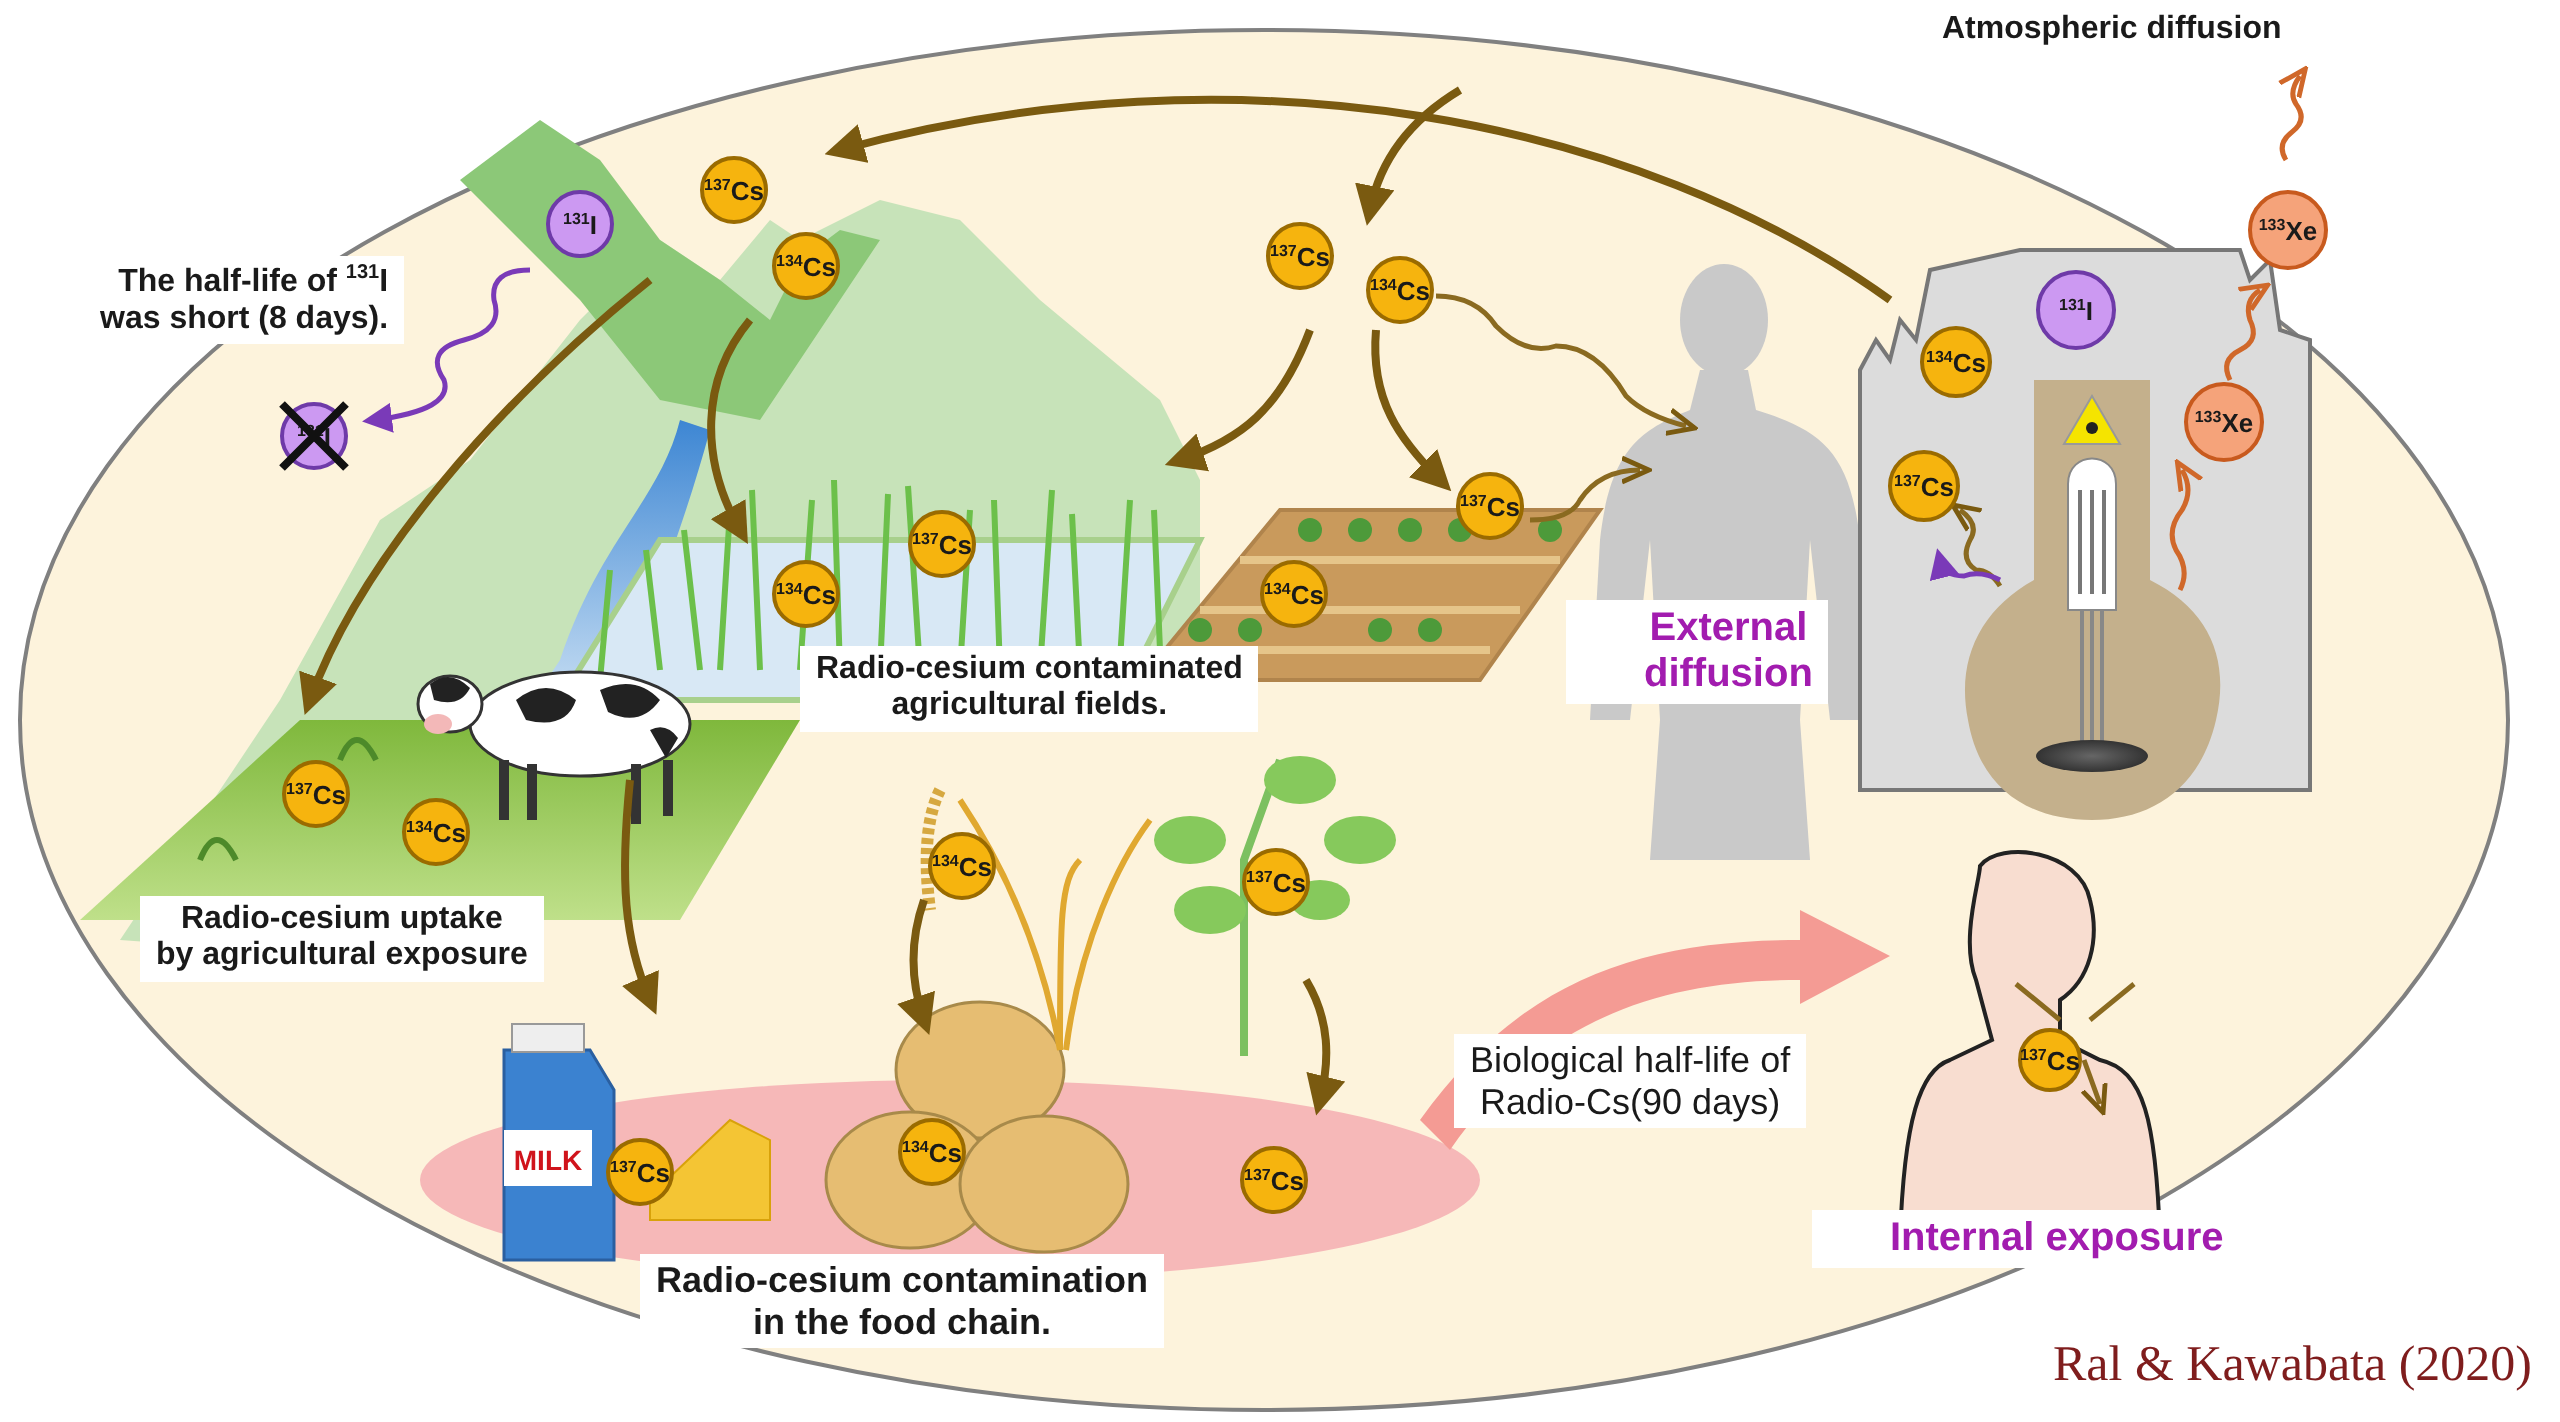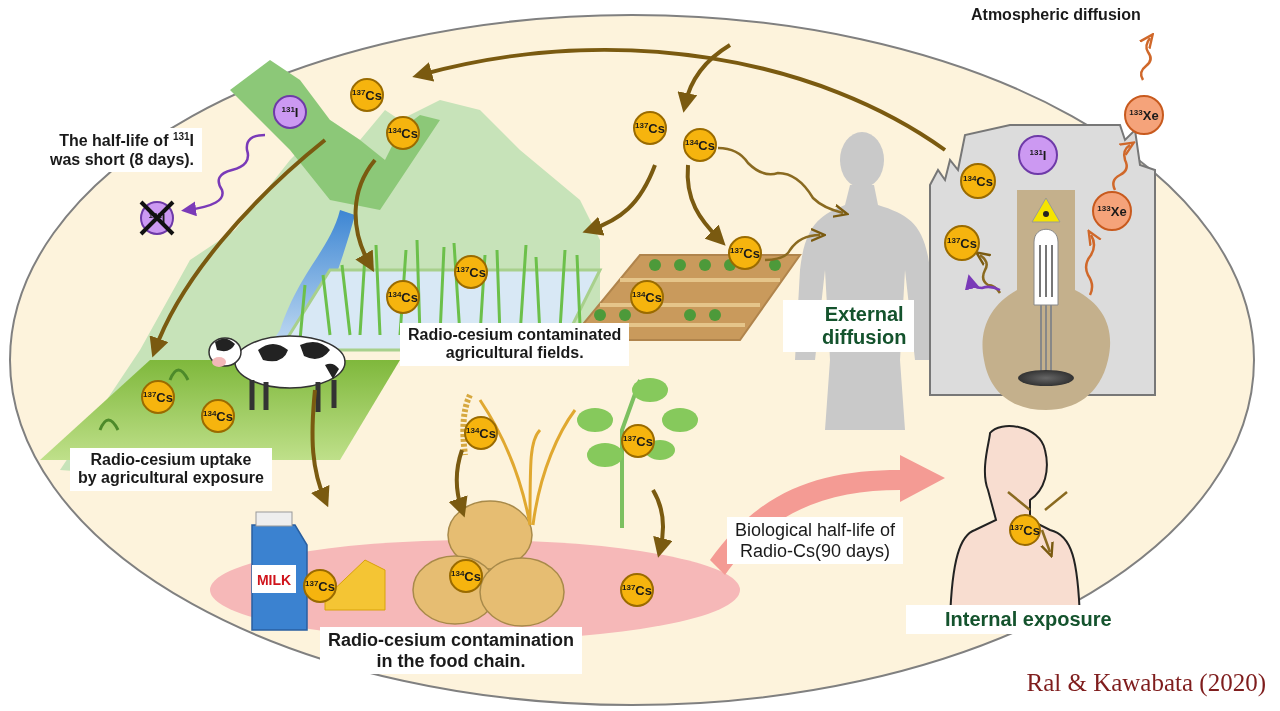--- a/index.html
+++ b/index.html
@@ -1,21 +1,21 @@
 <!DOCTYPE html>
 <html><head>
 <meta charset="utf-8">
 <style>
   html, body { margin: 0; padding: 0; background: #ffffff; }
   body { width: 1280px; height: 711px; position: relative; overflow: hidden;
          font-family: "Liberation Sans", "DejaVu Sans", sans-serif; }
   #scene { position: absolute; left: 0; top: 0; width: 1280px; height: 711px; }
   .lbl { position: absolute; background: #ffffff; color: #1a1a1a; font-weight: bold;
          text-align: center; line-height: 1.15; padding: 3px 8px; white-space: nowrap; }
-  .lbl-red { color: #14532d; font-size: 20px; padding-left: 39px; }
+  .lbl-red { color: #a21caf; font-size: 20px; padding-left: 39px; }
   .credit { position: absolute; right: 14px; bottom: 14px; font-family: "Liberation Serif", serif;
             font-size: 25px; color: #7f1d1d; }
   .nuc text { font-family: "Liberation Sans", sans-serif; font-weight: bold; fill: #1a1a1a; }
 </style>
 </head>
 <body>
 
 <svg id="scene" viewBox="0 0 1280 711" xmlns="http://www.w3.org/2000/svg">
   <defs>
     <marker id="ah" viewBox="0 0 10 10" refX="6" refY="5" markerWidth="5" markerHeight="5" orient="auto">

